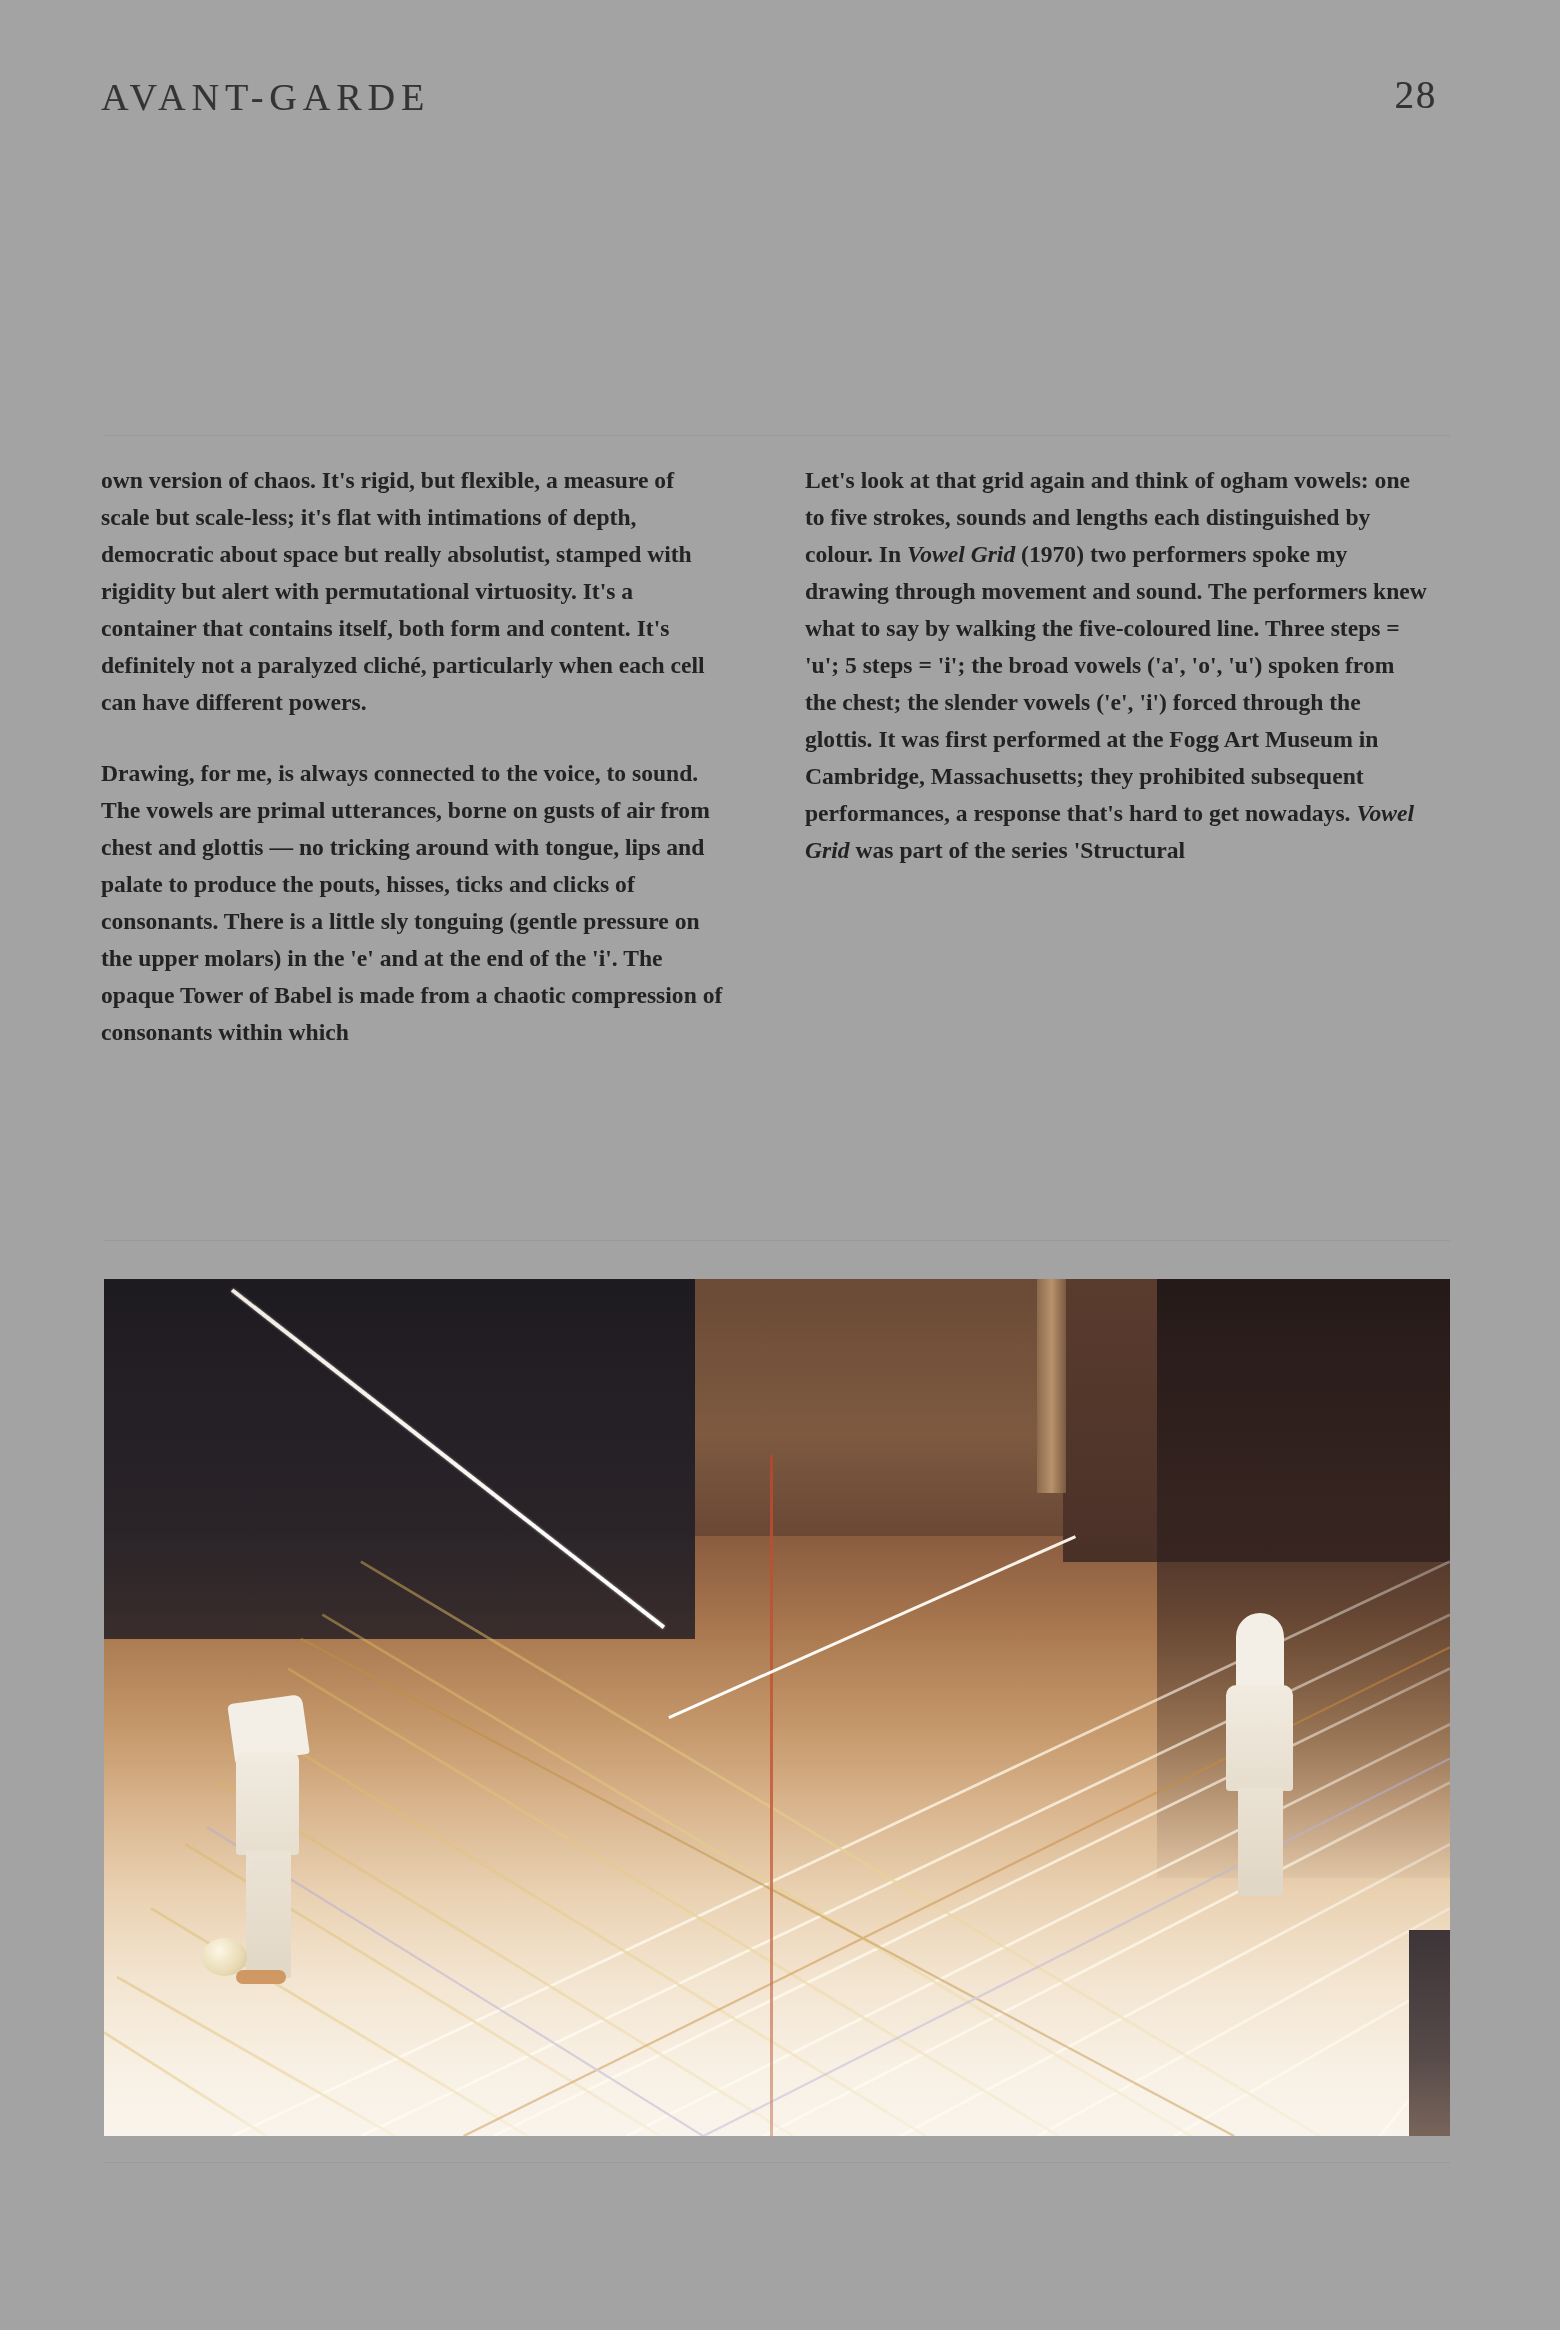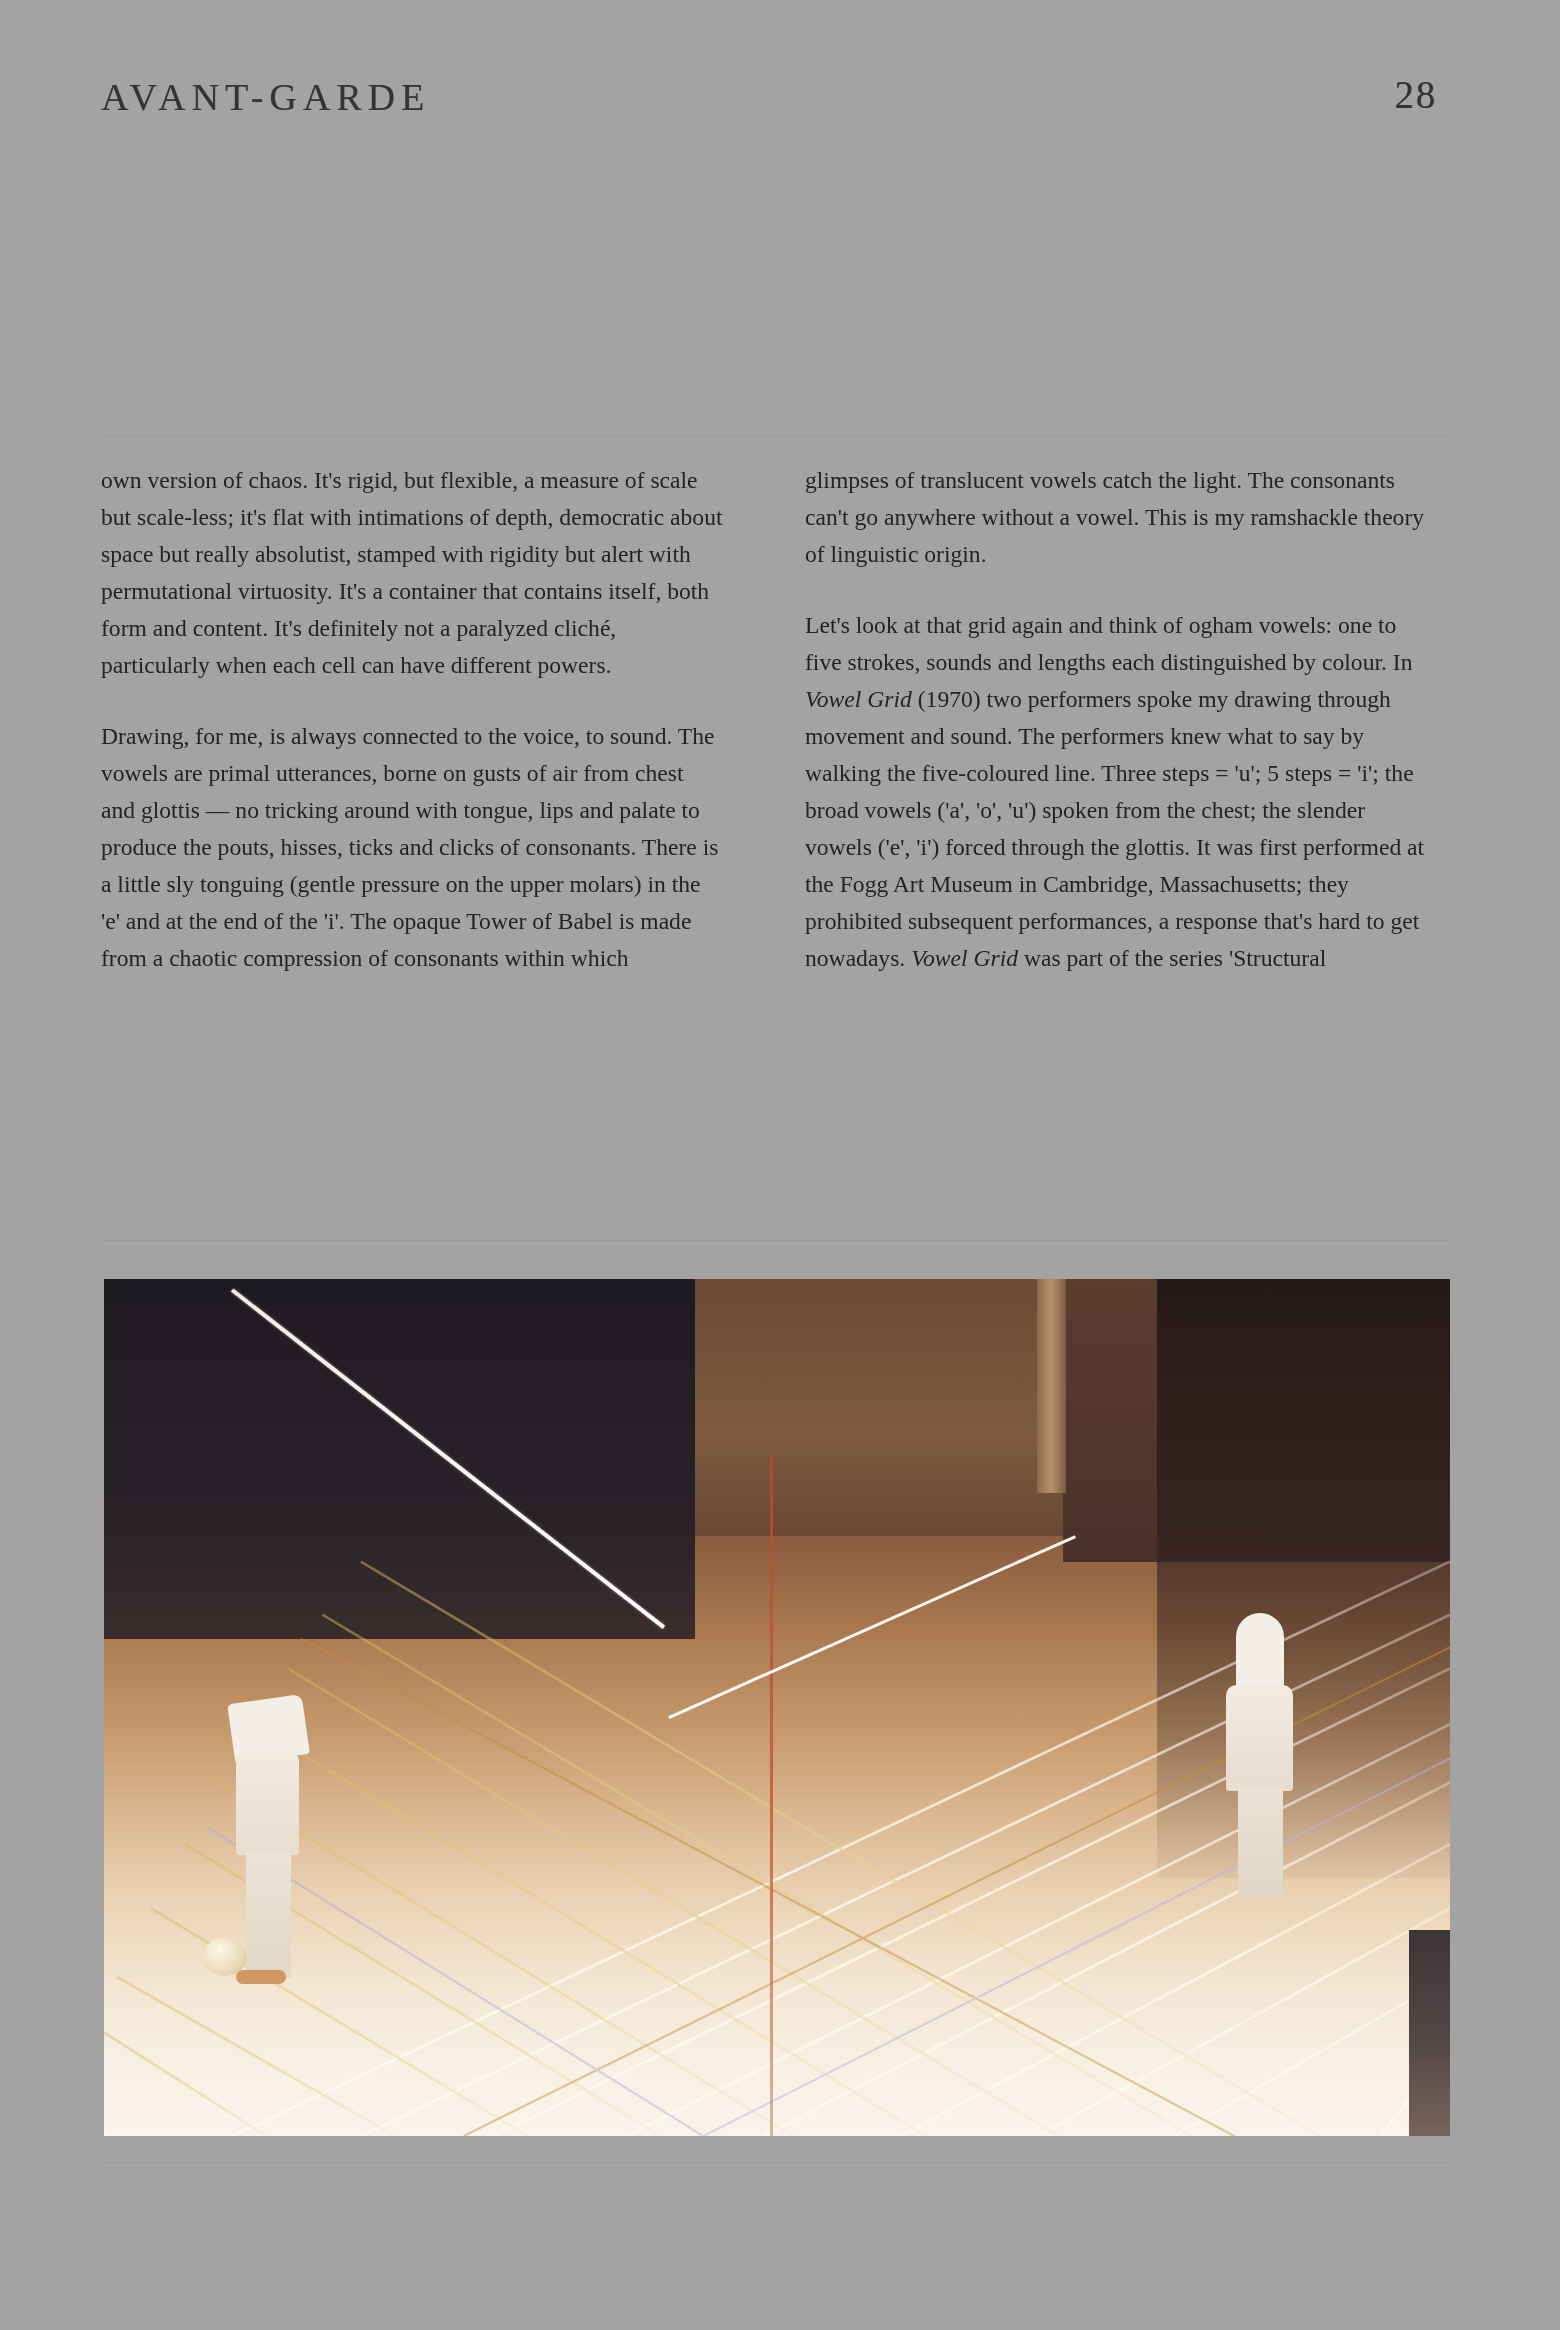--- a/index.html
+++ b/index.html
@@ -78,21 +78,21 @@
     top: 462px;
     width: 622px;
     font-size: 23.6px;
     line-height: 37px;
     color: #232323;
     text-align: left;
   }
   .col-left  { left: 101px; }
   .col-right { left: 805px; }
 
-  .col p { margin: 0 0 34px 0; }
+  .col p { margin: 0 0 34px 0; font-weight: bold; }
   .col p:last-child { margin-bottom: 16px; }
   .col i, .col em { font-style: italic; }
 
   
   .col, .rh-title, .rh-folio {
     text-rendering: optimizeLegibility;
   }
 
   
   .photo {
@@ -257,21 +257,20 @@
   <div class="rule rule-top"></div>
   <div class="rule-col"></div>
   <div class="rule rule-bottom"></div>
 
   <div class="col col-left">
     <p>own version of chaos. It's rigid, but flexible, a measure of scale but scale-less; it's flat with intimations of depth, democratic about space but really absolutist, stamped with rigidity but alert with permutational virtuosity. It's a container that contains itself, both form and content. It's definitely not a paralyzed cliché, particularly when each cell can have different powers.</p>
     <p>Drawing, for me, is always connected to the voice, to sound. The vowels are primal utterances, borne on gusts of air from chest and glottis — no tricking around with tongue, lips and palate to produce the pouts, hisses, ticks and clicks of consonants. There is a little sly tonguing (gentle pressure on the upper molars) in the 'e' and at the end of the 'i'. The opaque Tower of Babel is made from a chaotic compression of consonants within which</p>
   </div>
 
   <div class="col col-right">
-    <p>glimpses of translucent vowels catch the light. The consonants can't go anywhere without a vowel. This is my ramshackle theory of linguistic origin.</p>
     <p><span>Let's look at that grid again and think of ogham vowels: one to five strokes, sounds and lengths each distinguished by colour. In </span><i>Vowel Grid</i><span> (1970) two performers spoke my drawing through movement and sound. The performers knew what to say by walking the five-coloured line. Three steps = 'u'; 5 steps = 'i'; the broad vowels ('a', 'o', 'u') spoken from the chest; the slender vowels ('e', 'i') forced through the glottis. It was first performed at the Fogg Art Museum in Cambridge, Massachusetts; they prohibited subsequent performances, a response that's hard to get nowadays. </span><i>Vowel Grid</i><span> was part of the series 'Structural</span></p>
   </div>
 
   <div class="photo">
     <div class="ph-layer ph-floor"></div>
     <div class="ph-wall-left"></div>
     <div class="ph-wall-arch"></div>
     <div class="ph-wall-right"></div>
     <div class="ph-wall-col"></div>
     <div class="ph-dark-right"></div>

